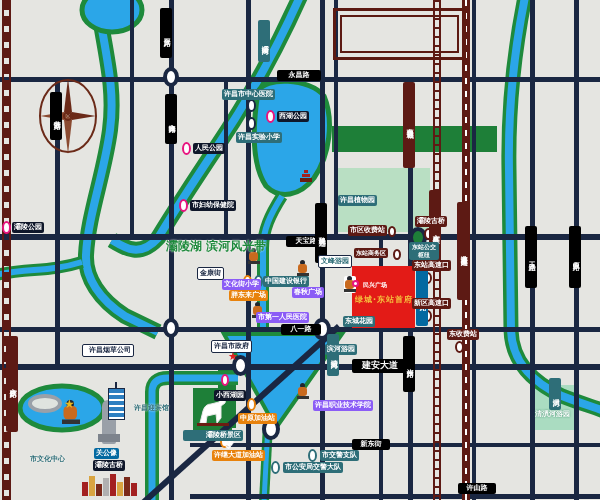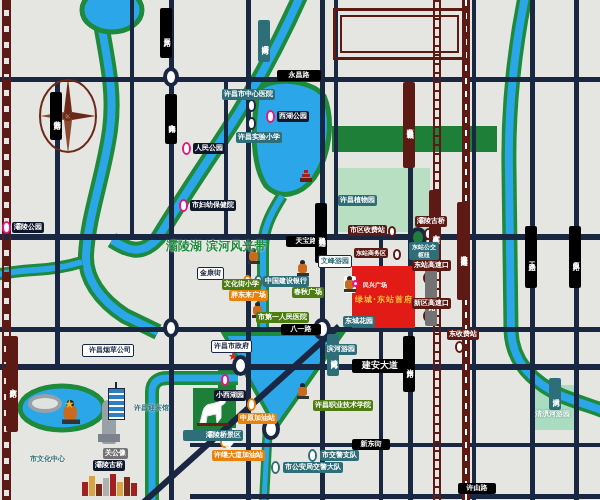--- a/index.html
+++ b/index.html
@@ -10,27 +10,27 @@
   .road{position:absolute;background:#1a2742;}
   
   .lbl{position:absolute;color:#fff;font:700 7px/1.3 "DejaVu Sans",sans-serif;
        padding:1px 2px;border-radius:2px;white-space:nowrap;text-align:center;z-index:30;}
   .lbl.big{font-size:9px;}
   .v{writing-mode:vertical-rl;letter-spacing:1px;line-height:1.1;}
   .navy{background:#000000;}
   .maroon{background:#5d1a14;}
   .pink{background:#0f172a;}
   .teal{background:#2e6e78;}
-  .purple{background:#4d7c0f;}
+  .purple{background:#8b5cf6;}
   .orange{background:#e8820c;}
   .mint{background:#bfe4cd;color:#257a56;}
   .whitebox{background:#ffffff;color:#1a2742;border:1px solid #1a2742;}
   .plain-teal{background:none;color:#2e6e78;text-shadow:0 0 2px #fff;}
   .plain-green{background:none;color:#1e8a3c;text-shadow:0 0 2px #fff;font-size:12px;}
-  .grey{background:#737373;margin-left:9px;}
+  .grey{background:#0369a1;}
   .gold-text{background:none;color:#f5c13d;font-size:8px;letter-spacing:1px;}
   
   .oval{position:absolute;border-radius:50%;background:#fff;z-index:29;}
   .ov-maroon{border:2px solid #5d1a14;}
   .ov-pink{border:2px solid #e8157f;}
   .ov-teal{border:2px solid #2e6e78;}
   .ov-orange{border:2px solid #e8820c;}
   .ov-white{border:2px solid #1a2742;}
   .rab{position:absolute;background:#fff;border:4px solid #1a2742;border-radius:50%;z-index:22;}
   

